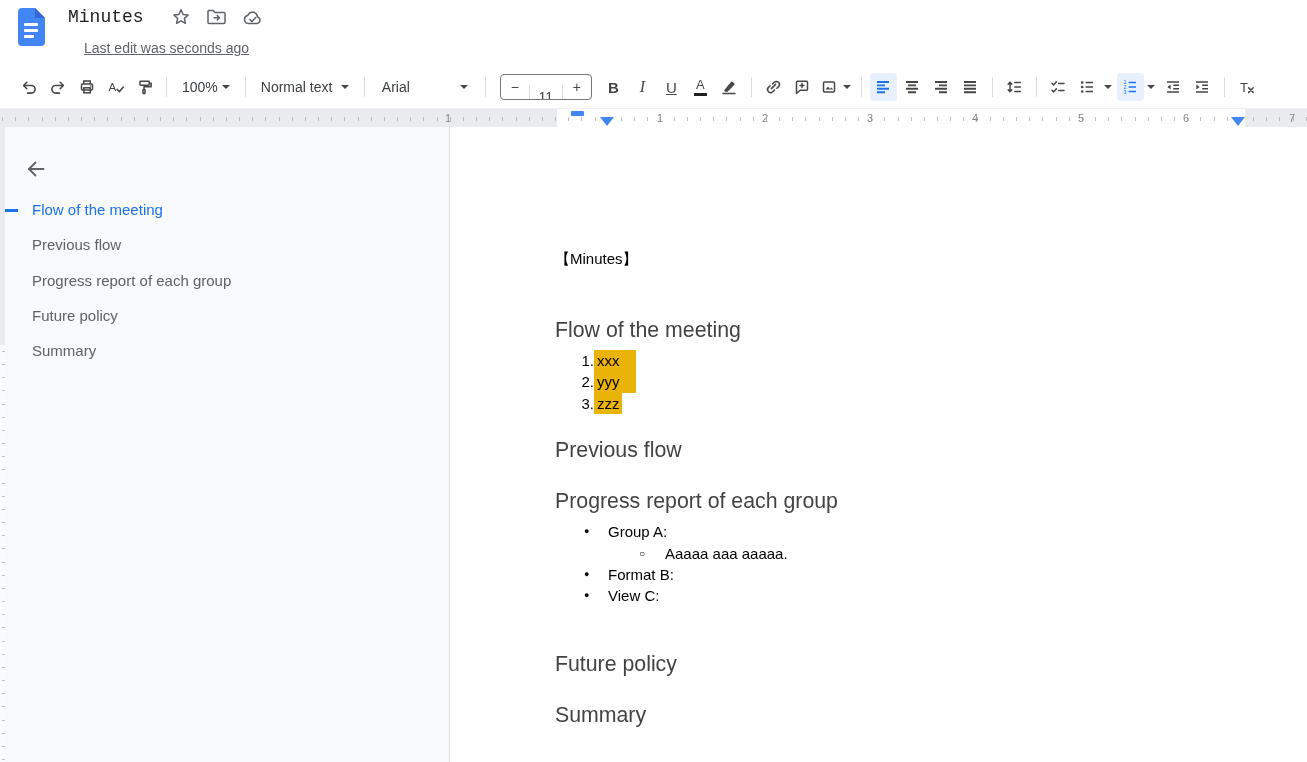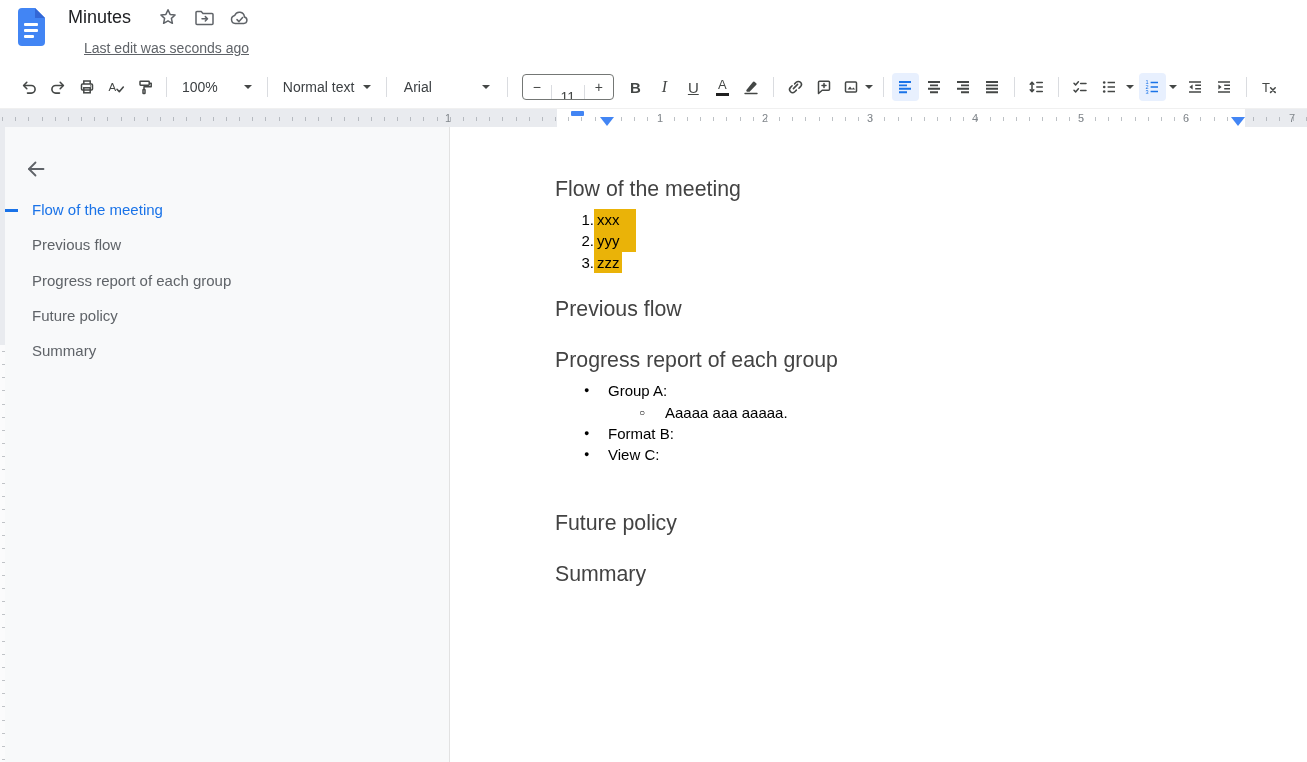--- a/index.html
+++ b/index.html
@@ -7,40 +7,40 @@
   body {
     width:1307px; height:762px; overflow:hidden; position:relative;
     background:#fff; font-family:"Liberation Sans", sans-serif;
     -webkit-font-smoothing:antialiased;
   }
   svg { display:block; }
 
   
   .topbar { position:absolute; top:0; left:0; right:0; height:66px; background:#fff; }
   .docs-logo { position:absolute; left:17px; top:8px; width:28px; height:38px; }
-  .title-row { position:absolute; left:68px; top:7px; display:flex; align-items:center; }
+  .title-row { position:absolute; left:68px; top:7px; display:flex; align-items:center;font-family:Liberation Mono, monospace; }
   .doc-title { font-size:18px; color:#202124; }
   .title-icons { display:flex; align-items:center; gap:14px; margin-left:26px; }
   .title-icons .tico { width:22px; height:20px; display:flex; align-items:center; justify-content:center; }
   .menu-row { position:absolute; left:68px; top:40px; display:flex; align-items:center; }
   .menu-items { display:flex; align-items:center; gap:24px; }
   .menu-item { font-size:14.5px; color:#202124; cursor:default; }
   .status-link { margin-left:16px; font-size:14px; color:#5f6368; text-decoration:underline; }
 
   
   .toolbar { position:absolute; top:66px; left:0; right:0; height:42px;
              display:flex; align-items:center; padding-left:14px; background:#fff; }
   .tb-btn { height:28px; min-width:27px; padding:0 2px; margin:0 1px; border-radius:4px;
             display:flex; align-items:center; justify-content:center; }
   .tb-btn.active { background:#e8f0fe; }
   .tb-divider { width:1px; height:20px; background:#dadce0; margin:0 7px; flex:none; }
   .tb-label { font-size:14px; color:#3c4043; white-space:nowrap; }
   .caret { width:0; height:0; border-left:4px solid transparent; border-right:4px solid transparent;
            border-top:4.5px solid #444746; flex:none; }
-  .zoom-ctl { display:flex; align-items:center; gap:26px; padding:0 8px; height:28px; border-radius:4px; }
+  .zoom-ctl { display:flex; align-items:center; gap:4px; padding:0 8px; height:28px; border-radius:4px; }
   .style-ctl { display:flex; align-items:center; gap:6px; padding:0 8px; height:28px; width:104px; justify-content:space-between; }
   .font-ctl { display:flex; align-items:center; padding:0 10px; height:28px; width:106px; justify-content:space-between; }
   .size-box { display:flex; align-items:center; border:1px solid #747775; border-radius:4px;
               height:26px; margin:0 7px; overflow:hidden; }
   .size-seg { width:28px; height:100%; display:flex; align-items:center; justify-content:center;
               font-size:14px; color:#444746; }
   .size-seg.mid { width:34px; border-left:1px solid #dadce0; border-right:1px solid #dadce0;margin-top:20px; }
   .btn-letter { font-size:15px; color:#444746; line-height:1; }
   .btn-letter.b { font-weight:700; }
   .btn-letter.i { font-family:"Liberation Serif", serif; font-style:italic; font-size:16px; }
@@ -358,20 +358,21 @@
         <div class="outline-item">Summary</div>
       </div>
   </div>
 
   <div class="vruler">
       <div class="vruler-top"></div>
     </div>
 
   <div class="doc-area">
     <div class="page-content">
+      <div class="tag">【Minutes】</div>
 
       <div class="h h1m">Flow of the meeting</div>
       <div class="numlist" id="numlist">
           <div class="num-row">
             <span class="num">1.</span>
             <span class="sel sel-wide">xxx</span>
           </div>
           <div class="num-row">
             <span class="num">2.</span>
             <span class="sel sel-wide">yyy</span>

